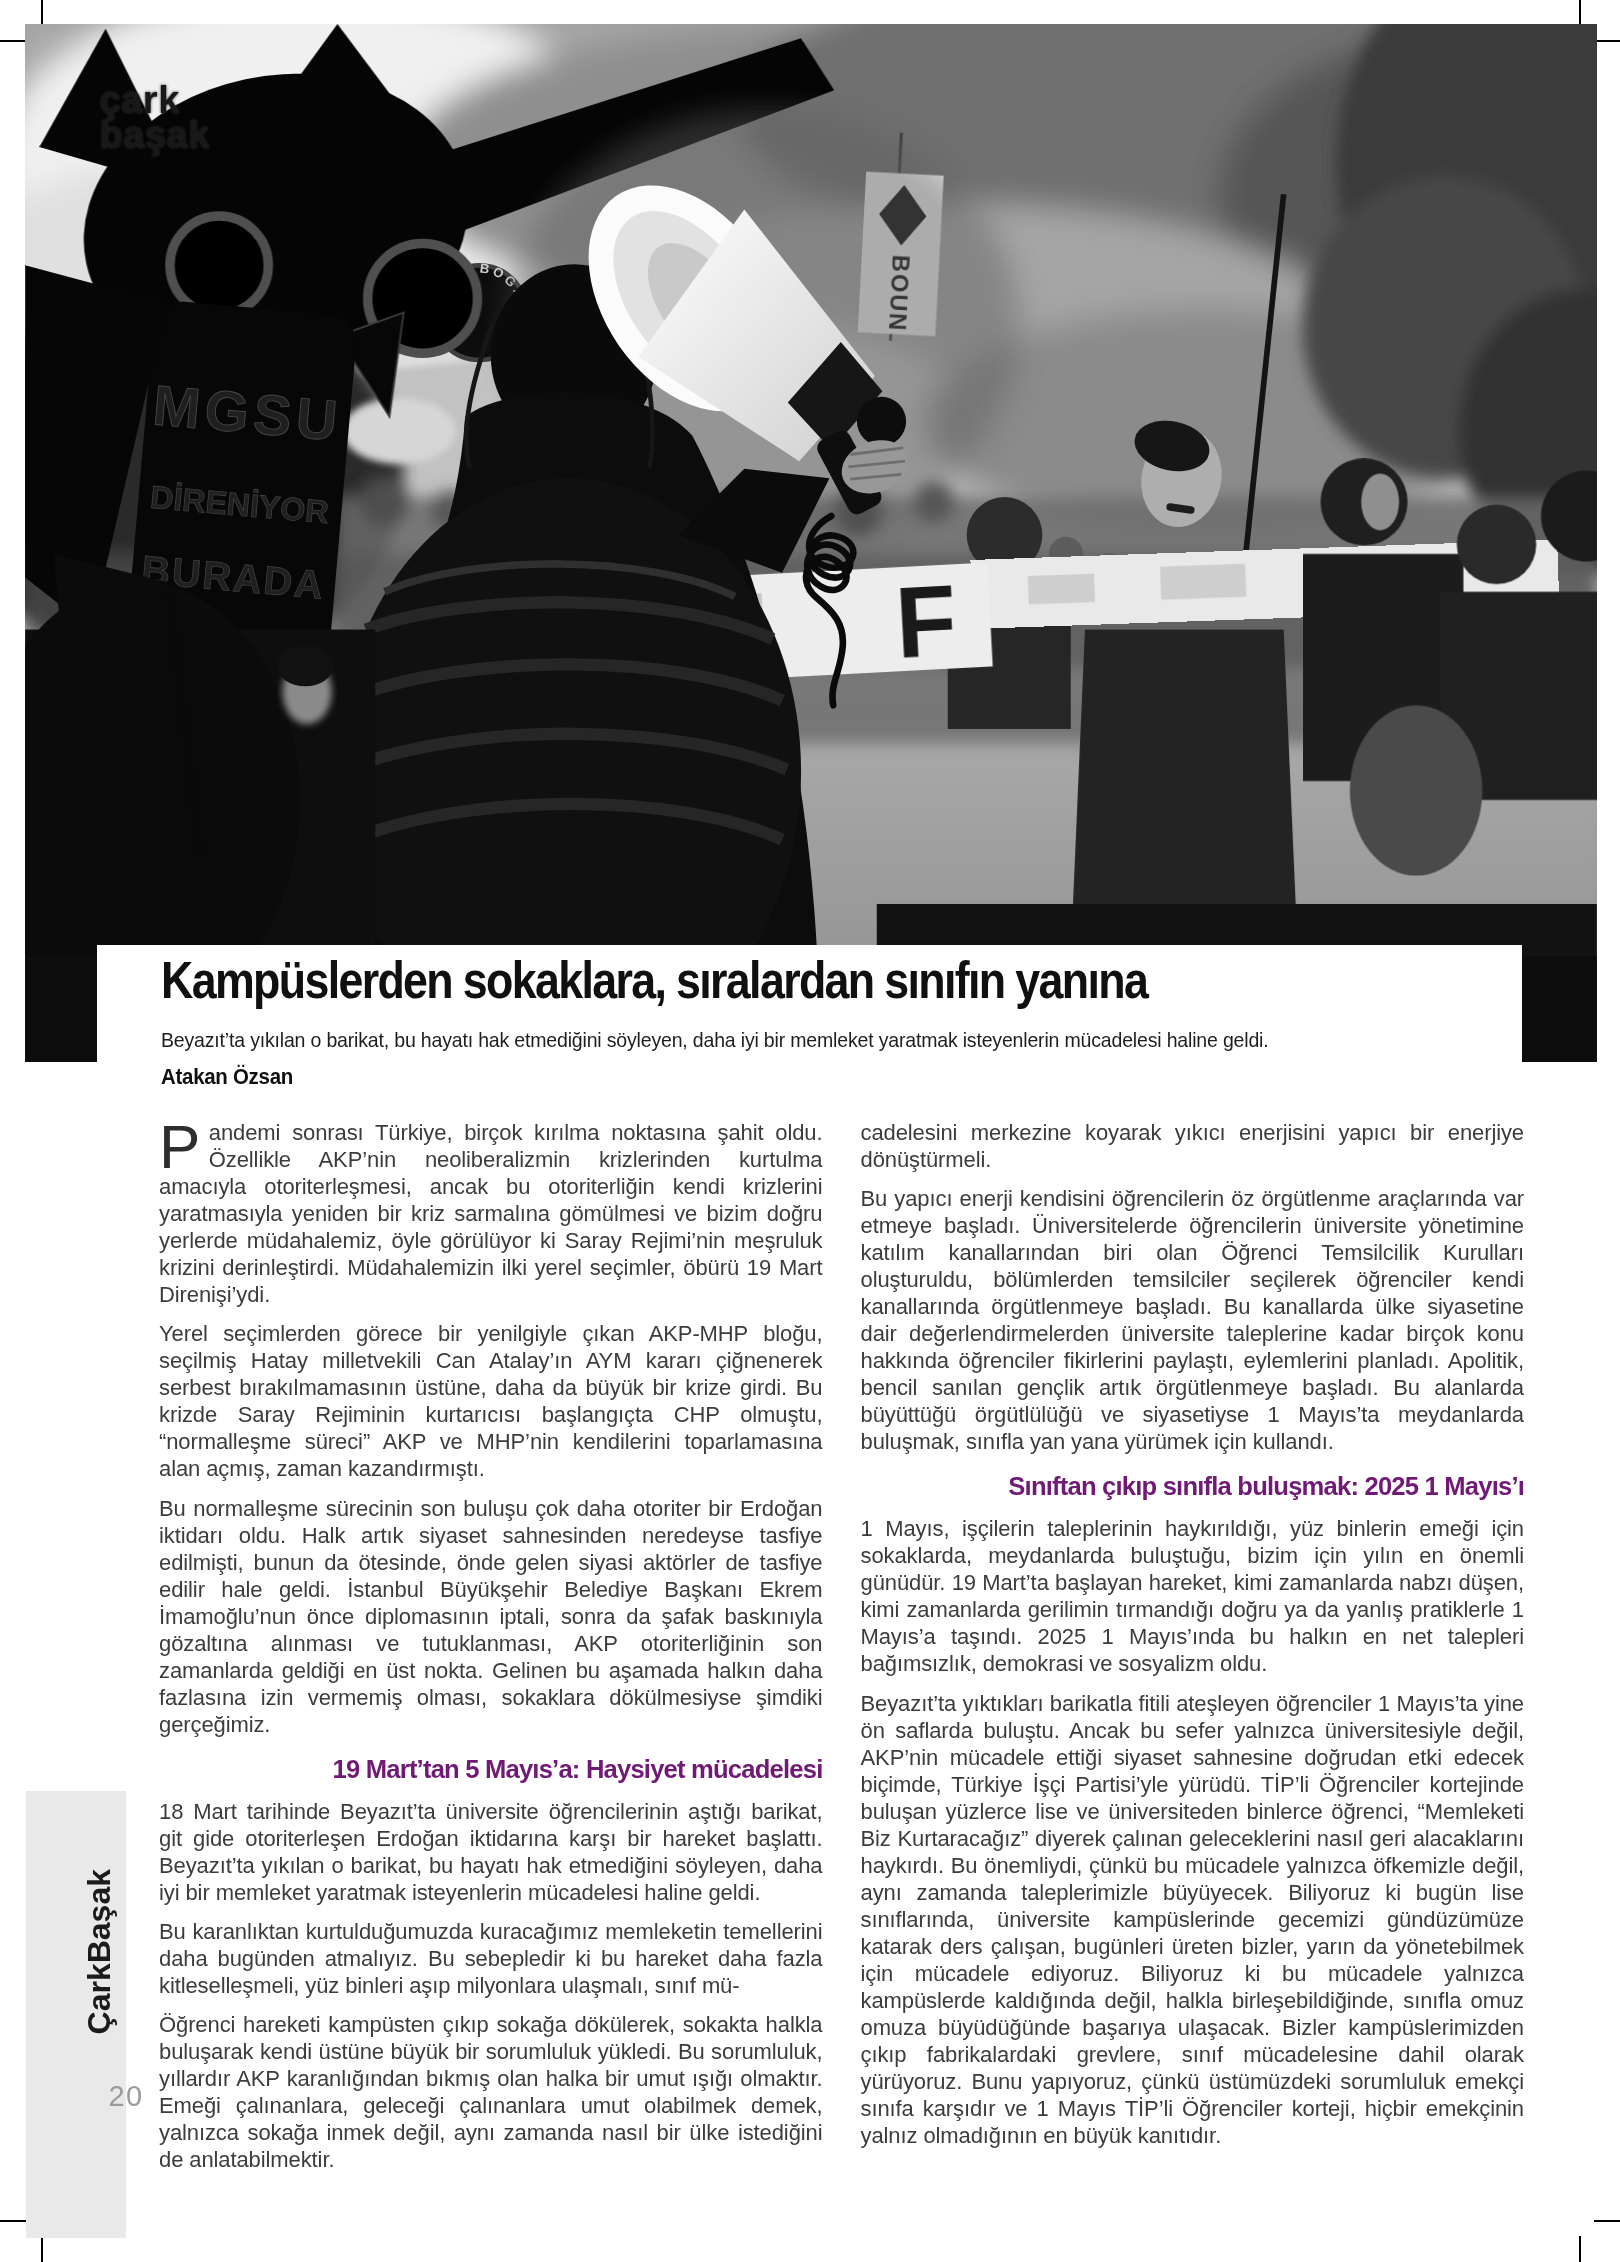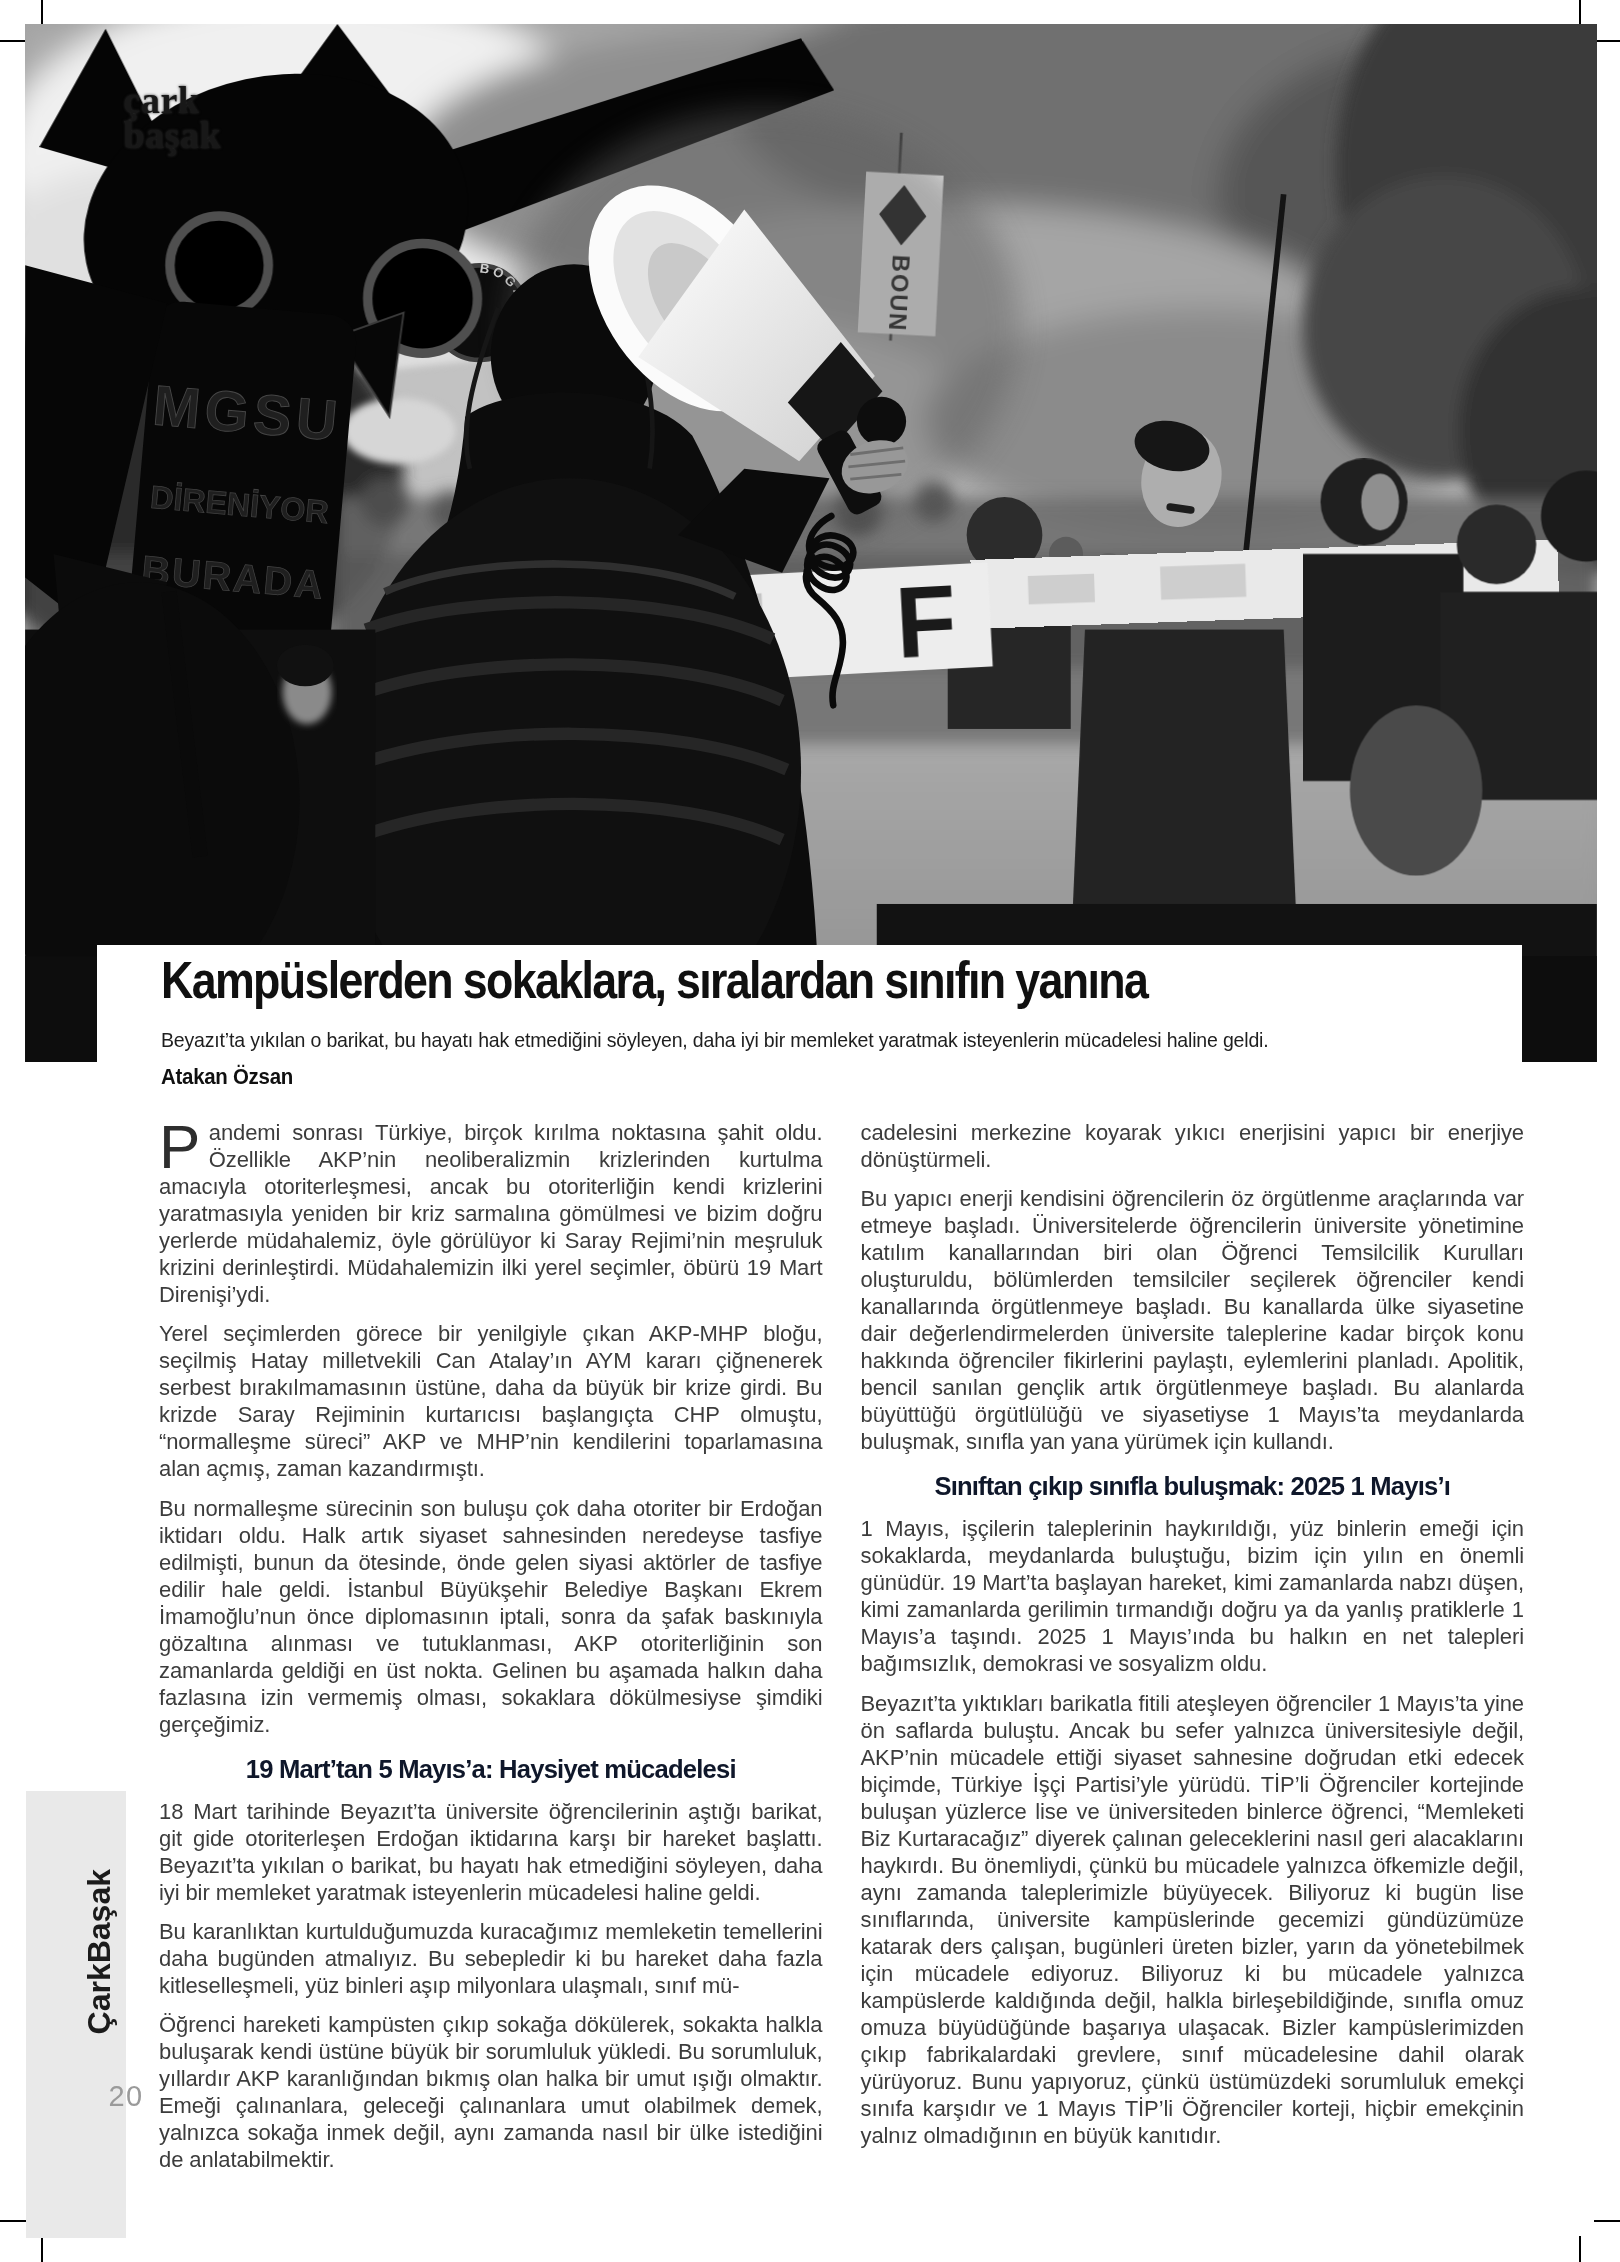--- a/index.html
+++ b/index.html
@@ -6,24 +6,23 @@
   body{
     width:1620px;height:2263px;position:relative;background:#ffffff;
     font-family:"Liberation Sans",sans-serif;overflow:hidden;
   }
   
   .crop{position:absolute;background:#000;}
   
   .photo{position:absolute;left:24.6px;top:24px;width:1572px;height:1038px;overflow:hidden;background:#8a8a8a;}
   .photo svg{display:block;}
   .photo-logo{
-    position:absolute;left:99px;top:59px;color:#181818;font-weight:700;
+    position:absolute;left:75px;top:59px;color:#181818;font-weight:700;
     font-size:38px;line-height:35px;letter-spacing:0.5px;
     text-shadow:0 0 2.8px #303030;
-    font-family:Liberation Serif, serif;
   }
   
   .headline-box{position:absolute;left:97px;top:945px;width:1425px;height:119px;background:#ffffff;}
   .title{
     position:absolute;left:161px;top:950px;white-space:nowrap;
     font-size:52px;font-weight:700;color:#101010;letter-spacing:-1.9px;
     transform:scaleX(.86);transform-origin:left top;
   }
   .subtitle{
     position:absolute;left:161px;top:1028px;white-space:nowrap;
@@ -36,22 +35,22 @@
     transform:scaleX(.93);transform-origin:left top;
   }
   
   .columns{
     position:absolute;left:159px;top:1119px;width:1365px;height:1121px;
     display:flex;gap:38px;overflow:hidden;
   }
   .col{flex:1;font-size:22px;line-height:27px;color:#3c3c3c;text-align:justify;letter-spacing:-0.1px;}
   .col p{margin:0 0 12.3px 0;}
   .col h2{
-    margin:16px 0 13.2px 0;font-size:25.6px;line-height:31px;color:#0f172a;
-    letter-spacing:-0.8px;text-align:center;font-weight:700;
+    margin:16px 0 13.2px 0;font-size:25.6px;line-height:31px;color:#701a75;
+    letter-spacing:-0.8px;text-align:right;font-weight:700;
   }
   .dropcap{
     float:left;font-size:62px;line-height:49px;padding:2.8px 8.5px 0 0;
     font-weight:400;color:#2e2e2e;
   }
   
   .sidebar-bar{position:absolute;left:25.6px;top:1791px;width:100px;height:447px;background:#e9e9e9;}
   .sidebar-brand{
     position:absolute;left:81px;top:1869px;
     writing-mode:vertical-rl;transform:rotate(180deg);transform-origin:center;

